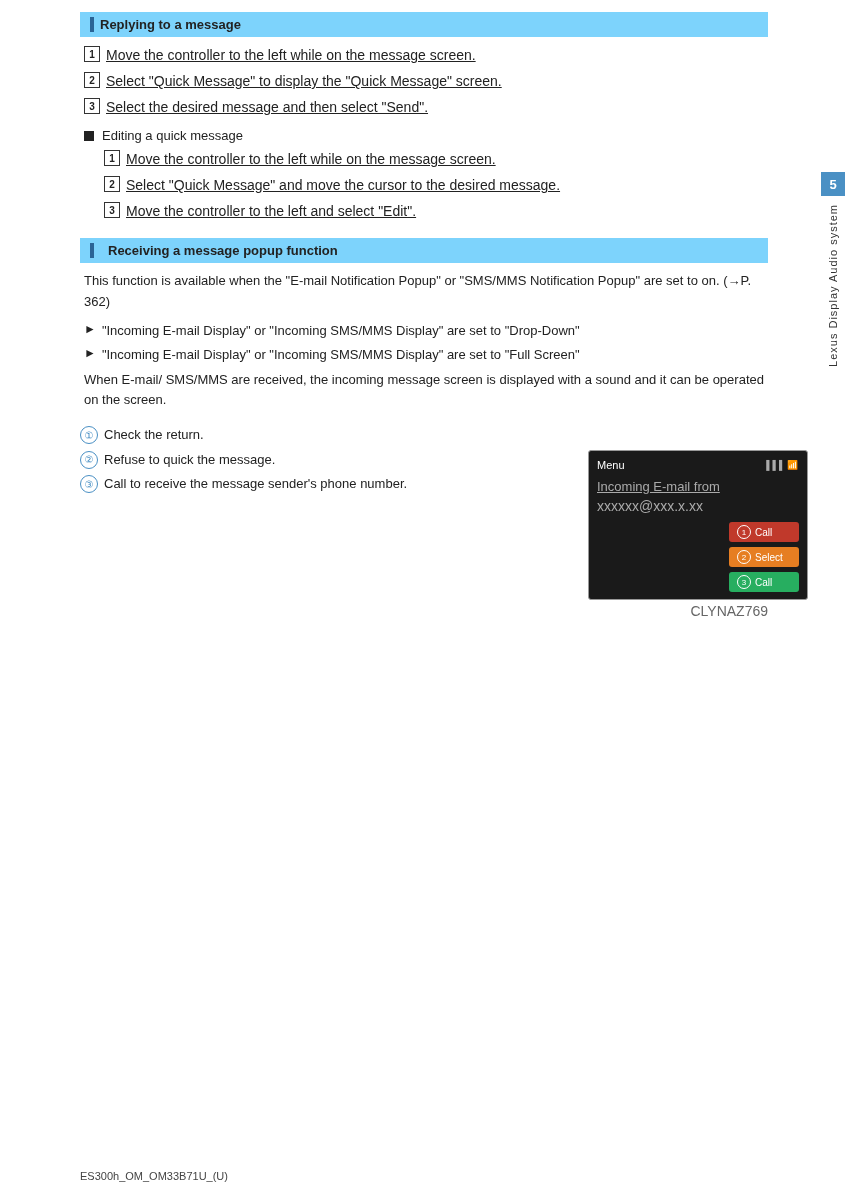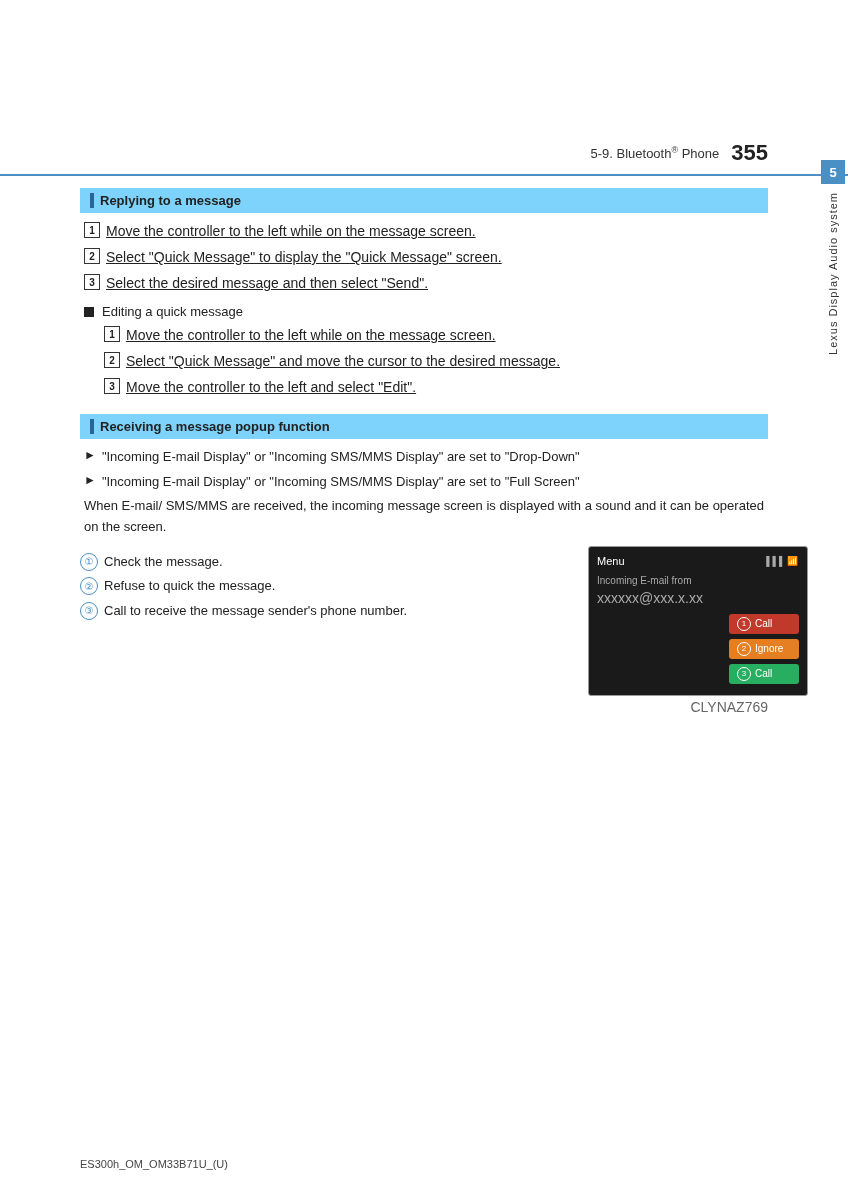--- a/index.html
+++ b/index.html
@@ -174,20 +174,21 @@
       align-items: flex-start;
       gap: 16px;
       margin-top: 8px;
     }
     .left-content {
       flex: 1;
     }
     .right-image {
       width: 180px;
       flex-shrink: 0;
+      margin-top: 31px;
     }
 
     
     .mock-screen {
       border: 1px solid #999;
       background: #1a1a1a;
       border-radius: 3px;
       padding: 8px;
       width: 220px;
       height: 150px;
@@ -203,22 +204,23 @@
     .mock-menu-text {
       color: #fff;
       font-size: 11px;
     }
     .mock-icons {
       color: #aaa;
       font-size: 9px;
     }
     .mock-from-label {
       color: #aaa;
-      font-size: 10px;
+      font-size: 13px;
       margin-bottom: 4px;
+      text-decoration: underline;
     }
     .mock-email-text {
       color: #aaa;
       font-size: 14px;
       margin-bottom: 8px;
     }
     .mock-btn {
       display: flex;
       align-items: center;
       gap: 4px;
@@ -301,26 +303,20 @@
       font-weight: bold;
       font-size: 13px;
       color: #222;
     }
   </style>
 </head>
 <body>
 
 <div class="page-container">
 
-  <div class="header-section">
-    <span class="header-title">
-      <span>5-9. Bluetooth</span><sup class="header-superscript">®</sup><span> Phone</span>
-    </span>
-    <span class="header-page-num">355</span>
-  </div>
 
   <div class="main-content">
 
     <div class="section-header-bar">
       <div style="width:4px;background:#2a6496;align-self:stretch;margin-right:0;"></div>
       <span class="section-header-bar-text" style="padding-left:6px;">Replying to a message</span>
     </div>
 
     <div class="numbered-item">
       <span class="num-box">1</span>
@@ -350,43 +346,44 @@
         <span class="item-text">Select "Quick Message" and move the cursor to the desired message.</span>
       </div>
       <div class="numbered-item">
         <span class="num-box">3</span>
         <span class="item-text">Move the controller to the left and select "Edit".</span>
       </div>
     </div>
 
     <div class="section-header-bar" style="margin-top:16px;">
       <div style="width:4px;background:#2a6496;align-self:stretch;margin-right:0;"></div>
-      <span class="section-header-bar-text" style="padding-left:6px;">Receiving a message popup function</span>
-    </div>
-
+      <span class="section-header-bar-text" style="padding-left:14px;">Receiving a message popup function</span>
+    </div>
+
+    <p class="body-para">This function is available when the "E-mail Notification Popup" or "SMS/MMS Notification Popup" are set to on. (→P. 362)</p>
 
     <div class="arrow-item">
       <span class="arrow-bullet">►</span>
       <span class="arrow-text">"Incoming E-mail Display" or "Incoming SMS/MMS Display" are set to "Drop-Down"</span>
     </div>
 
 
     <div class="arrow-item">
       <span class="arrow-bullet">►</span>
       <span class="arrow-text">"Incoming E-mail Display" or "Incoming SMS/MMS Display" are set to "Full Screen"</span>
     </div>
 
     <p class="body-para">When E-mail/ SMS/MMS are received, the incoming message screen is displayed with a sound and it can be operated on the screen.</p>
 
     <div class="content-with-image">
       <div class="left-content">
         <div class="circled-items">
           <div class="circled-item">
             <span class="circle-num">①</span>
-            <span class="circle-text">Check the message.</span>
+            <span class="circle-text">Check the return.</span>
           </div>
           <div class="circled-item">
             <span class="circle-num">②</span>
             <span class="circle-text">Refuse to quick the message.</span>
           </div>
           <div class="circled-item">
             <span class="circle-num">③</span>
             <span class="circle-text">Call to receive the message sender's phone number.</span>
           </div>
         </div>
@@ -400,21 +397,21 @@
           <div class="mock-from-label">Incoming E-mail from</div>
           <div class="mock-email-text">xxxxxx@xxx.x.xx</div>
           <div style="position:relative;height:90px;">
             <div style="position:absolute;right:0;top:0;display:flex;flex-direction:column;gap:5px;">
               <div class="mock-btn mock-btn-read">
                 <span class="mock-btn-num">1</span>
                 <span>Call</span>
               </div>
               <div class="mock-btn mock-btn-ignore">
                 <span class="mock-btn-num">2</span>
-                <span>Ignore</span>
+                <span>Select</span>
               </div>
               <div class="mock-btn mock-btn-call">
                 <span class="mock-btn-num">3</span>
                 <span>Call</span>
               </div>
             </div>
           </div>
         </div>
         <div class="mock-caption">CLYNAZ769</div>
       </div>

